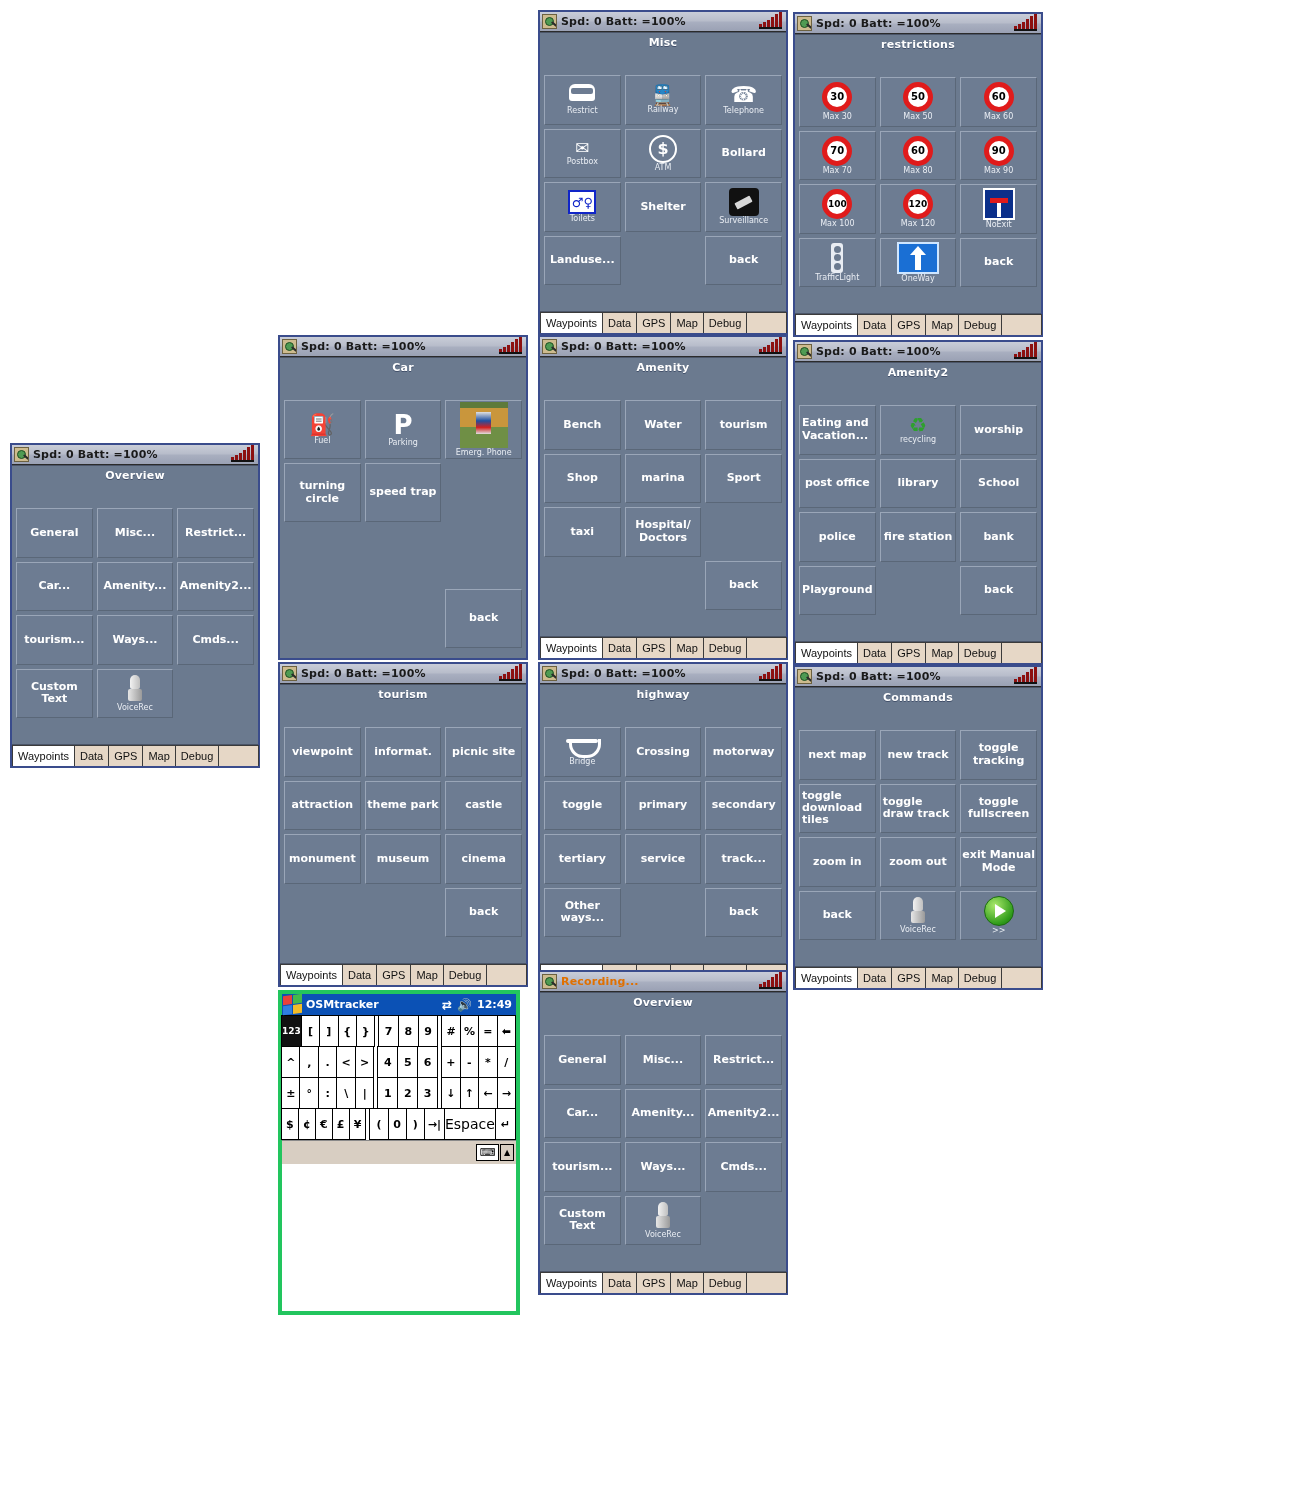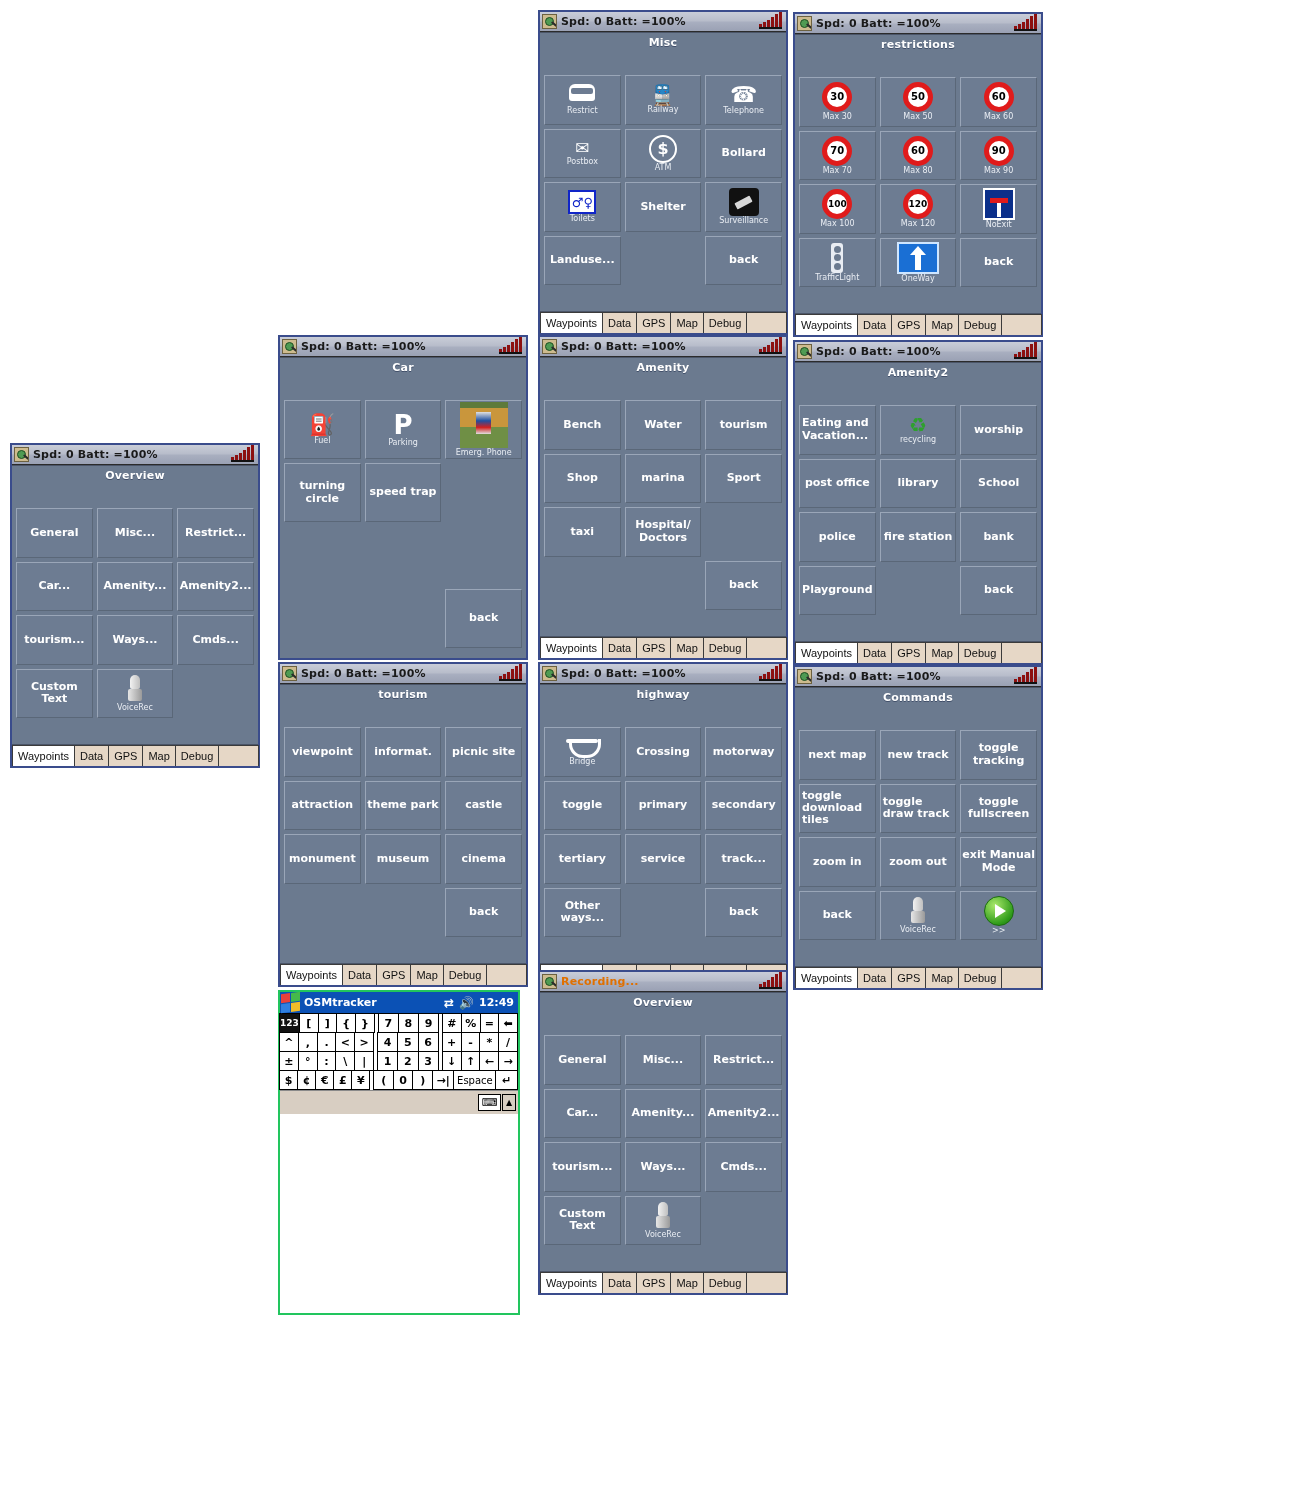--- a/index.html
+++ b/index.html
@@ -269,21 +269,21 @@
     content:""; position:absolute;left:3px;top:2px;width:26px;height:16px;
     border:3px solid #fff; border-top:none;
     border-radius:0 0 14px 14px;
     border-left-color:#fff;border-right-color:#fff;
   }
 
   
   .wm {
     position: absolute;
     width: 242px; height: 325px;
-    border: 2px solid #22c55e;
+    border: 4px solid #22c55e;
     background: #ffffff;
     box-sizing: border-box;
     display:flex; flex-direction:column;
   }
   .wm-title {
     height: 21px; background: #0b51b5;
     display: flex; align-items: center;
     color: #fff; font-size: 11px; font-weight: bold;
     box-sizing: border-box;
     padding-right: 4px;
@@ -320,33 +320,33 @@
     box-sizing:border-box;
   }
   .wm-caret { width:2px; height:14px; background:#000; }
   .wm-spacer2 { height: 48px; }
 
   .kb {
     background: #ffffff;
     border-top: 1px solid #000;
     display: flex; flex-direction: column;
   }
-  .kb-row { display: flex; height: 19px; }
+  .kb-row { display: flex; height: 31px; }
   .key {
     border: 1px solid #000; margin: -1px 0 0 -1px;
     display:flex; align-items:center; justify-content:center;
     font-size: 11px; font-weight: bold; color:#000;
     background:#fff; box-sizing:border-box;
     font-family:"DejaVu Sans",sans-serif;
   }
   .key.k1 { width: 27px; }
   .key.num { width: 29px; }
   .key.gapL { margin-left: 3px; }
   .key.dark { background:#111; color:#fff; font-size:9px; }
-  .key.wide { width: 62px; font-size:10px; font-weight:normal;}
+  .key.wide { width: 62px; font-size:14px; font-weight:normal;}
   .key.med { width: 32px; }
   .kb-status {
     height: 23px; background: #d8cec2;
     border-top: 1px solid #8a8a8a;
     display:flex; align-items:center; justify-content:flex-end;
     padding-right:2px;
   }
   .kb-icon {
     width: 23px; height: 17px; background:#fff; border:1px solid #000;
     display:flex;align-items:center;justify-content:center;

